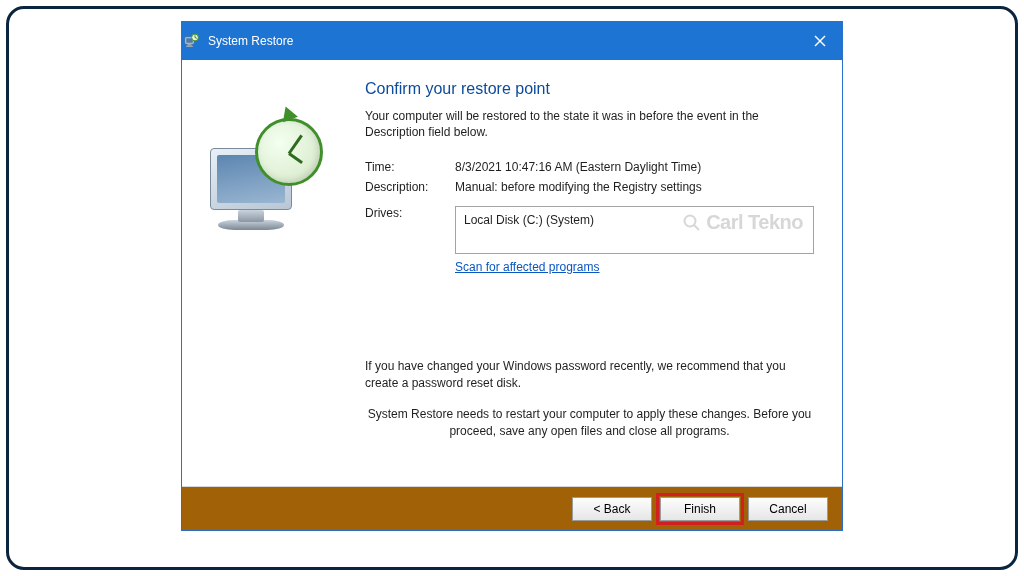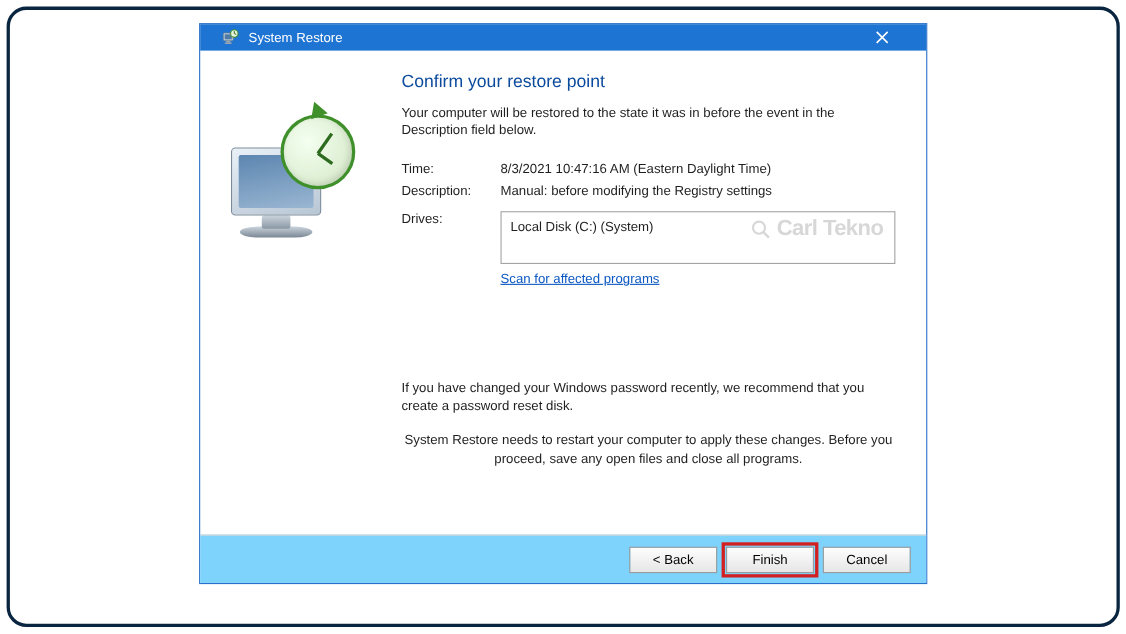--- a/index.html
+++ b/index.html
@@ -24,24 +24,24 @@
       height: 510px;
       margin: 0 auto;
       border: 1px solid #2a6fc9;
       background: #fff;
       display: flex;
       flex-direction: column;
     }
     .titlebar {
       background: #1e74d2;
       color: #fff;
-      height: 24px;
-      display: flex;
-      align-items: center;
-      padding: 0 20px;
+      height: 38px;
+      display: flex;
+      align-items: center;
+      padding: 0 2px;
     }
     .titlebar .title-icon {
       width: 16px; height: 16px;
       margin-right: 8px;
       display: inline-flex;
       align-items: center;
       justify-content: center;
     }
     .titlebar .title { font-size: 12px; }
     .titlebar .spacer { flex: 1; }
@@ -178,21 +178,21 @@
       line-height: 1.4;
     }
     .note2 {
       font-size: 12px;
       margin-top: 14px;
       line-height: 1.4;
       text-align: center;
     }
     .footer {
       height: 44px;
-      background: #7dd3fc;
+      background: #a16207;
       border-top: 1px solid #d7d7d7;
       display: flex;
       align-items: center;
       justify-content: flex-end;
       padding: 0 14px;
       gap: 8px;
     }
     .btn {
       min-width: 80px;
       height: 24px;

